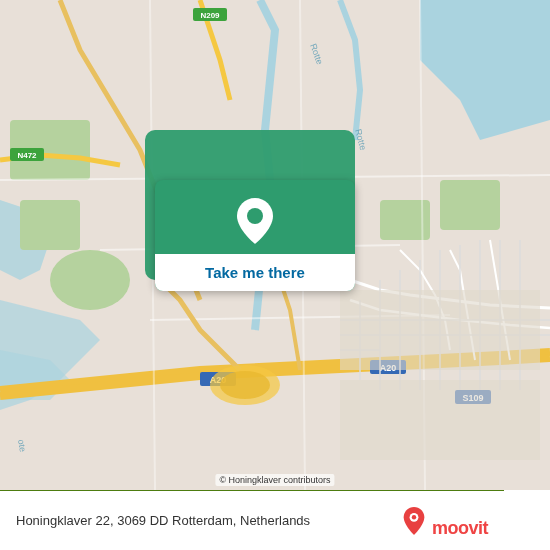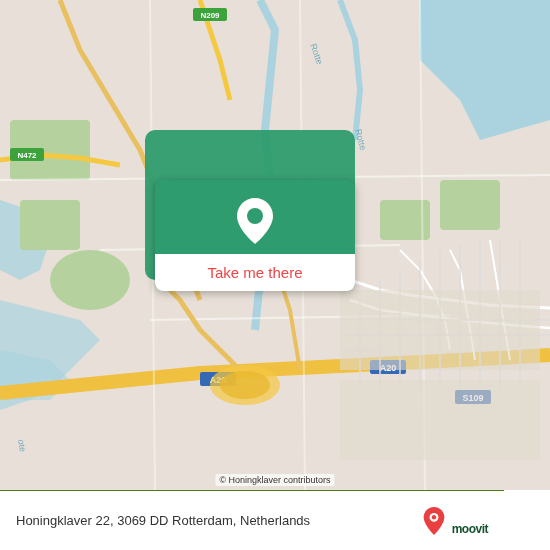--- a/index.html
+++ b/index.html
@@ -54,23 +54,23 @@
       align-items: center;
       gap: 4px;
     }
 
     .moovit-pin {
       width: 28px;
       height: 28px;
     }
 
     .moovit-text {
-      font-size: 12px;
+      font-size: 18px;
       font-weight: bold;
-      color: #14532d;
+      color: #ef4444;
       letter-spacing: -0.5px;
       margin-top: 16px;
     }
 
     
     #take-me-there-btn {
       position: absolute;
       top: 180px;
       left: 155px;
       width: 200px;
@@ -88,23 +88,23 @@
 
     #take-me-there-btn .pin-icon-area {
       padding: 18px 0 10px 0;
       display: flex;
       align-items: center;
       justify-content: center;
     }
 
     #take-me-there-btn .btn-label {
       background: white;
-      color: #ef4444;
+      color: #0369a1;
       font-size: 15px;
-      font-weight: 400;
+      font-weight: 700;
       width: 100%;
       text-align: center;
       padding: 10px 0;
       border-radius: 0 0 8px 8px;
     }
 
     
     .attribution {
       position: absolute;
       bottom: 4px;

